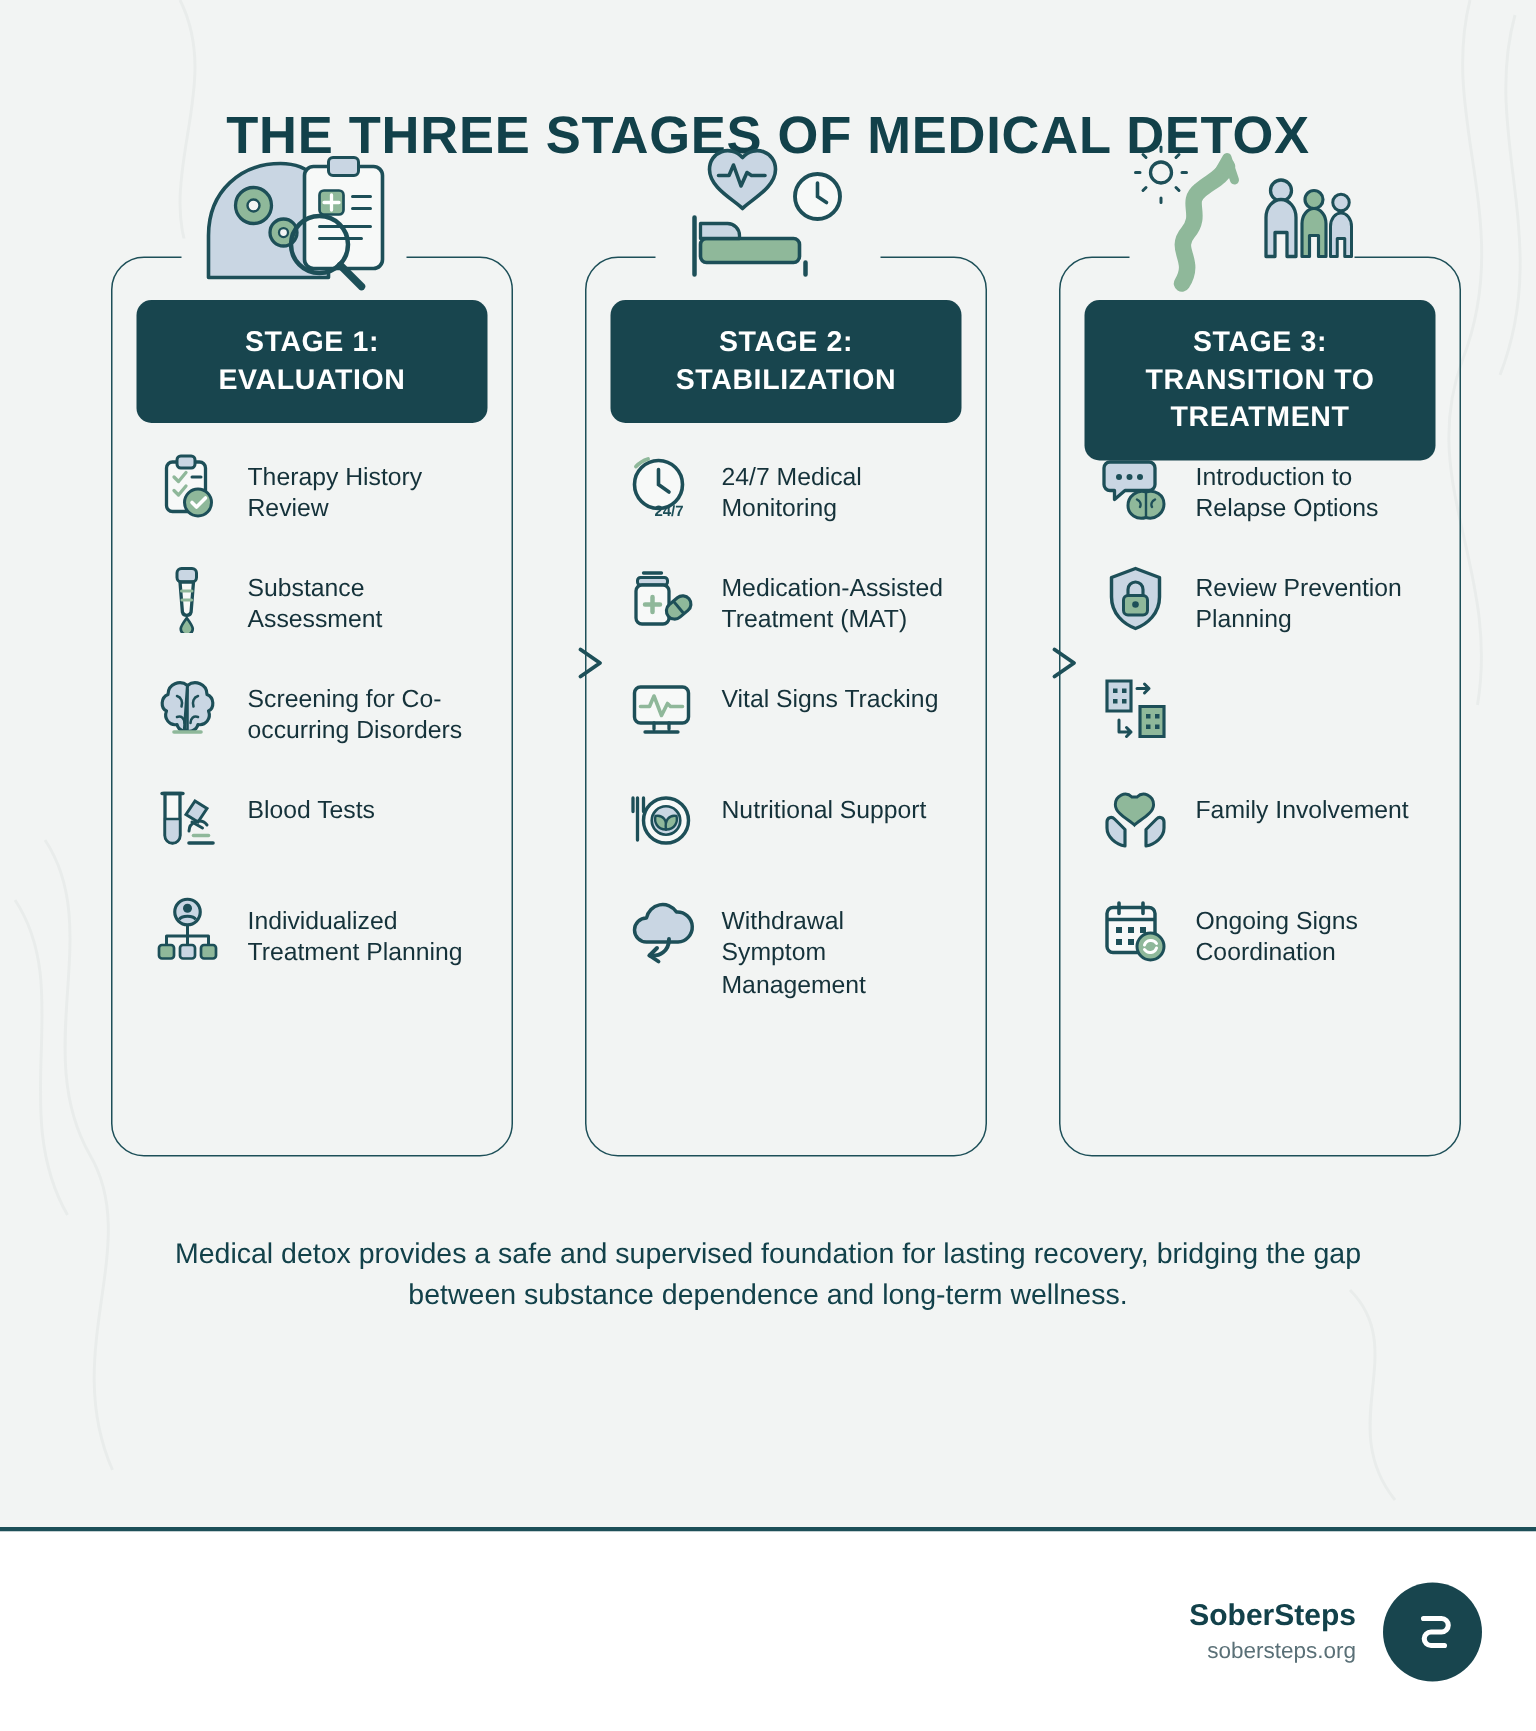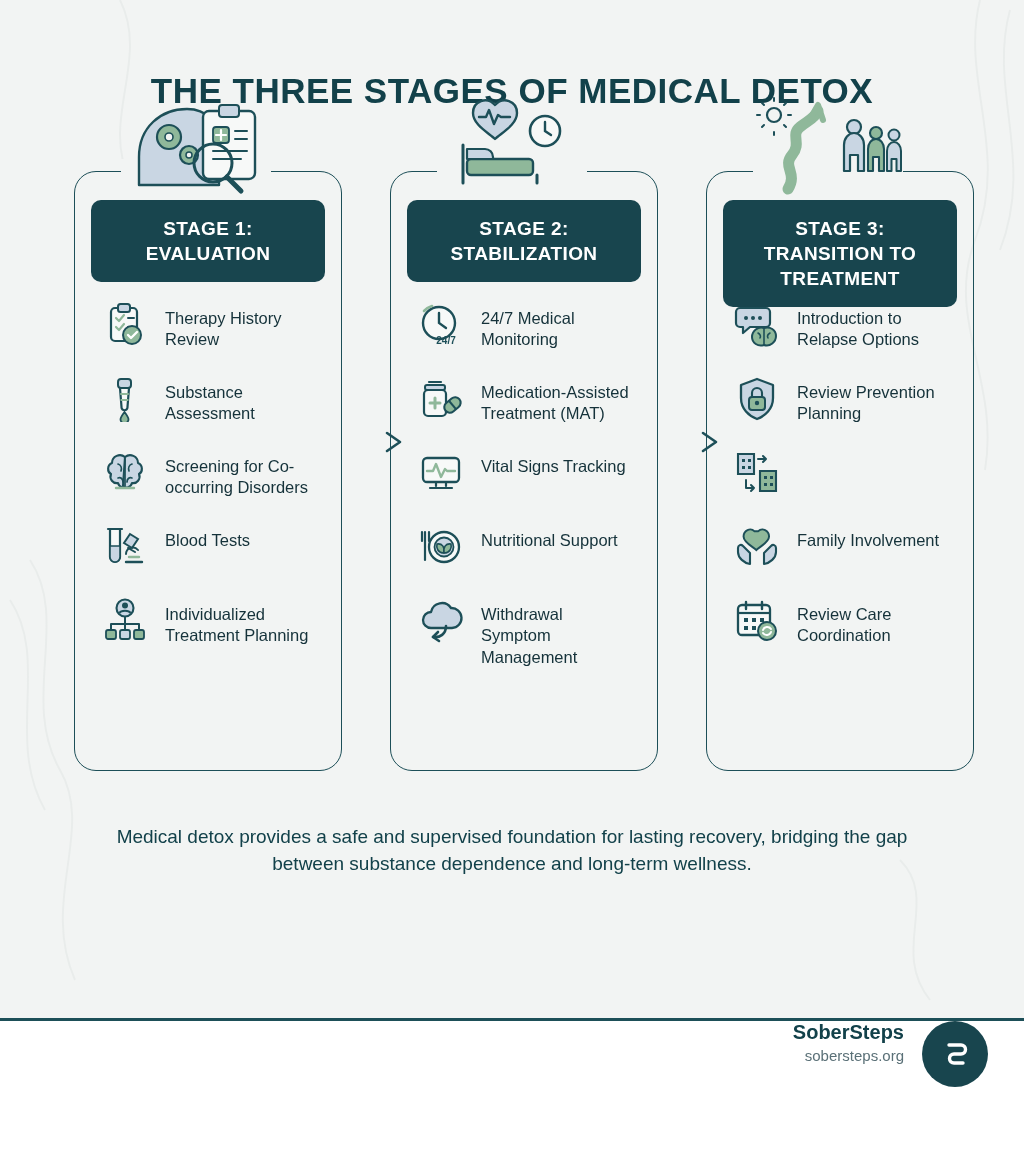--- a/index.html
+++ b/index.html
@@ -135,20 +135,21 @@
     left: 0; right: 0; top: 1018px;
     height: 3px;
     background: #1d4f58;
   }
   .footer {
     position: absolute;
     left: 0; right: 0; top: 1021px;
     height: 133px;
     background: #ffffff;
     display: flex;
+    align-items: center;
     justify-content: flex-end;
     padding-right: 36px;
     gap: 18px;
   }
   .brand { text-align: right; }
   .brand-name {
     color: #12414a;
     font-size: 20px;
     font-weight: bold;
   }
@@ -448,21 +449,21 @@
               <span class="item-icon">
                 <svg width="46" height="46" viewBox="0 0 46 46">
                   <rect x="4" y="7" width="32" height="30" rx="4" fill="#f7f9f8" stroke="#1d4f58" stroke-width="2.3"></rect>
                   <path d="M4 15 h32" stroke="#1d4f58" stroke-width="2.2"></path>
                   <path d="M12 4 v7 M28 4 v7" stroke="#1d4f58" stroke-width="2.4" stroke-linecap="round"></path>
                   <path d="M10 20 h4 v4 h-4 Z M18 20 h4 v4 h-4 Z M26 20 h4 v4 h-4 Z M10 28 h4 v4 h-4 Z M18 28 h4 v4 h-4 Z" fill="#1d4f58"></path>
                   <circle cx="33" cy="33" r="9" fill="#8fb89a" stroke="#1d4f58" stroke-width="2"></circle>
                   <path d="M29 32 a4.5 4.5 0 0 1 8 -1 M37 34 a4.5 4.5 0 0 1 -8 1" fill="none" stroke="#fff" stroke-width="2" stroke-linecap="round"></path>
                 </svg>
               </span>
-              <span class="item-label">Review Care Coordination</span>
+              <span class="item-label">Ongoing Signs Coordination</span>
             </div>
 
           </div>
         </div>
       </div>
 
       <span class="arrow a1">
         <svg width="26" height="26" viewBox="0 0 26 26">
             <path d="M6 4 L19 13 L6 22" fill="none" stroke="#1d4f58" stroke-width="2.6" stroke-linecap="round" stroke-linejoin="round"></path>
           </svg>

